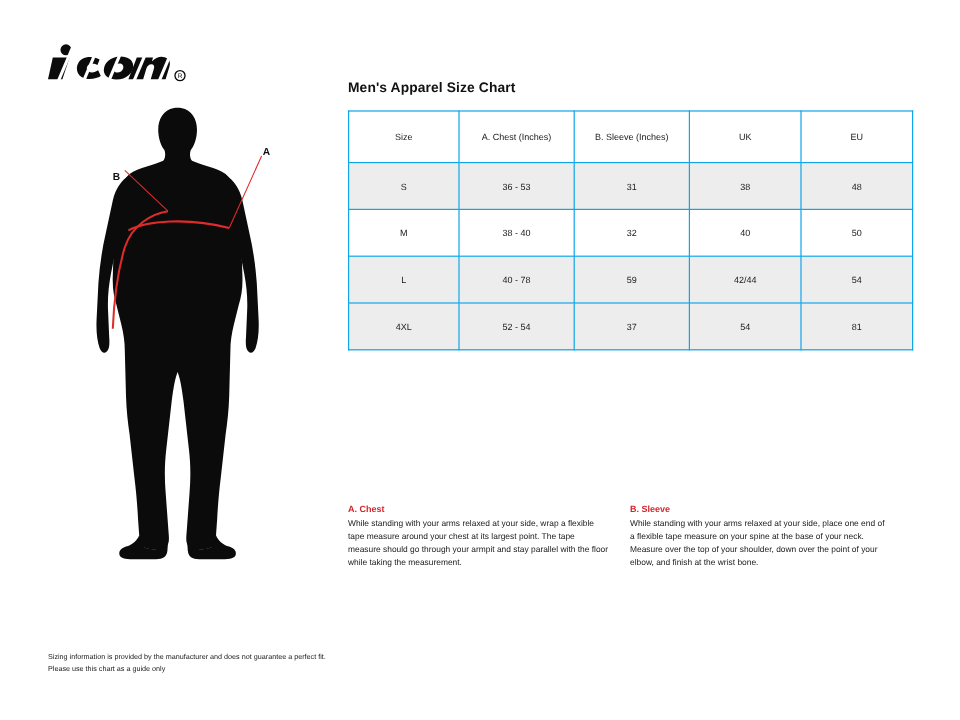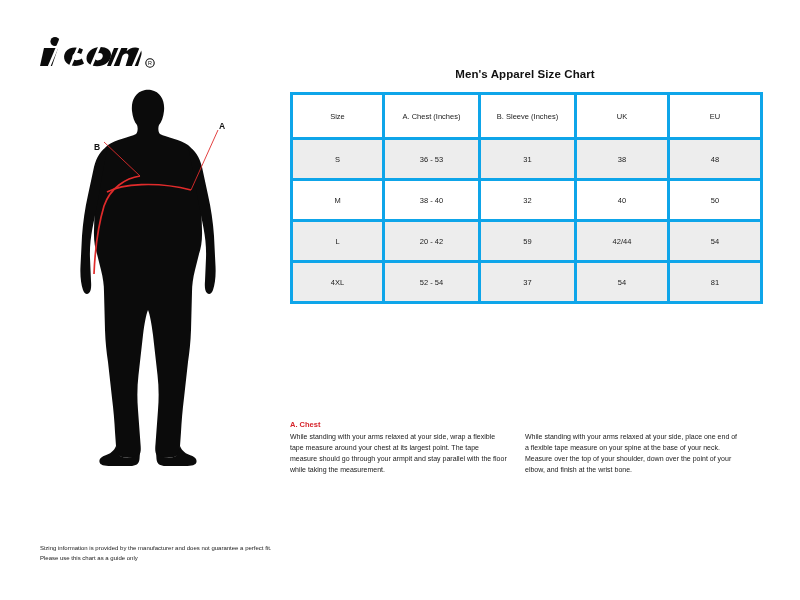--- a/index.html
+++ b/index.html
@@ -56,31 +56,30 @@
     left: 290px;
     top: 68px;
     width: 470px;
   }
   .chart-title {
     font-size: 11.5px;
     font-weight: bold;
     color: #111111;
     margin: 0 0 12px 0;
     letter-spacing: 0.1px;
-    text-align: center;
   }
 
   table.size-table {
     border-collapse: collapse;
     width: 470px;
     table-layout: fixed;
   }
   table.size-table th,
   table.size-table td {
-    border: 3px solid #0ea5e9;
+    border: 1px solid #0ea5e9;
     text-align: center;
     vertical-align: middle;
     font-size: 7.5px;
     color: #1a1a1a;
     height: 38px;
     padding: 0;
     font-weight: normal;
   }
   table.size-table th {
     font-size: 7.5px;
@@ -235,21 +234,21 @@
         </tr>
         <tr class="plain">
           <td>M</td>
           <td>38 - 40</td>
           <td>32</td>
           <td>40</td>
           <td>50</td>
         </tr>
         <tr class="shaded">
           <td>L</td>
-          <td>20 - 42</td>
+          <td>40 - 78</td>
           <td>59</td>
           <td>42/44</td>
           <td>54</td>
         </tr>
         <tr class="shaded">
           <td>4XL</td>
           <td>52 - 54</td>
           <td>37</td>
           <td>54</td>
           <td>81</td>
@@ -258,20 +257,21 @@
     </table>
   </div>
 
   <div class="howto">
     <div class="howto-cols">
       <div class="howto-col">
         <p class="howto-head">A. Chest</p>
         <p class="howto-body">While standing with your arms relaxed at your side, wrap a flexible tape measure around your chest at its largest point. The tape measure should go through your armpit and stay parallel with the floor while taking the measurement.</p>
       </div>
       <div class="howto-col">
+        <p class="howto-head">B. Sleeve</p>
         <p class="howto-body">While standing with your arms relaxed at your side, place one end of a flexible tape measure on your spine at the base of your neck. Measure over the top of your shoulder, down over the point of your elbow, and finish at the wrist bone.</p>
       </div>
     </div>
   </div>
 
   <div class="footer">
     <p>Sizing information is provided by the manufacturer and does not guarantee a perfect fit.</p>
     <p>Please use this chart as a guide only</p>
   </div>
 

